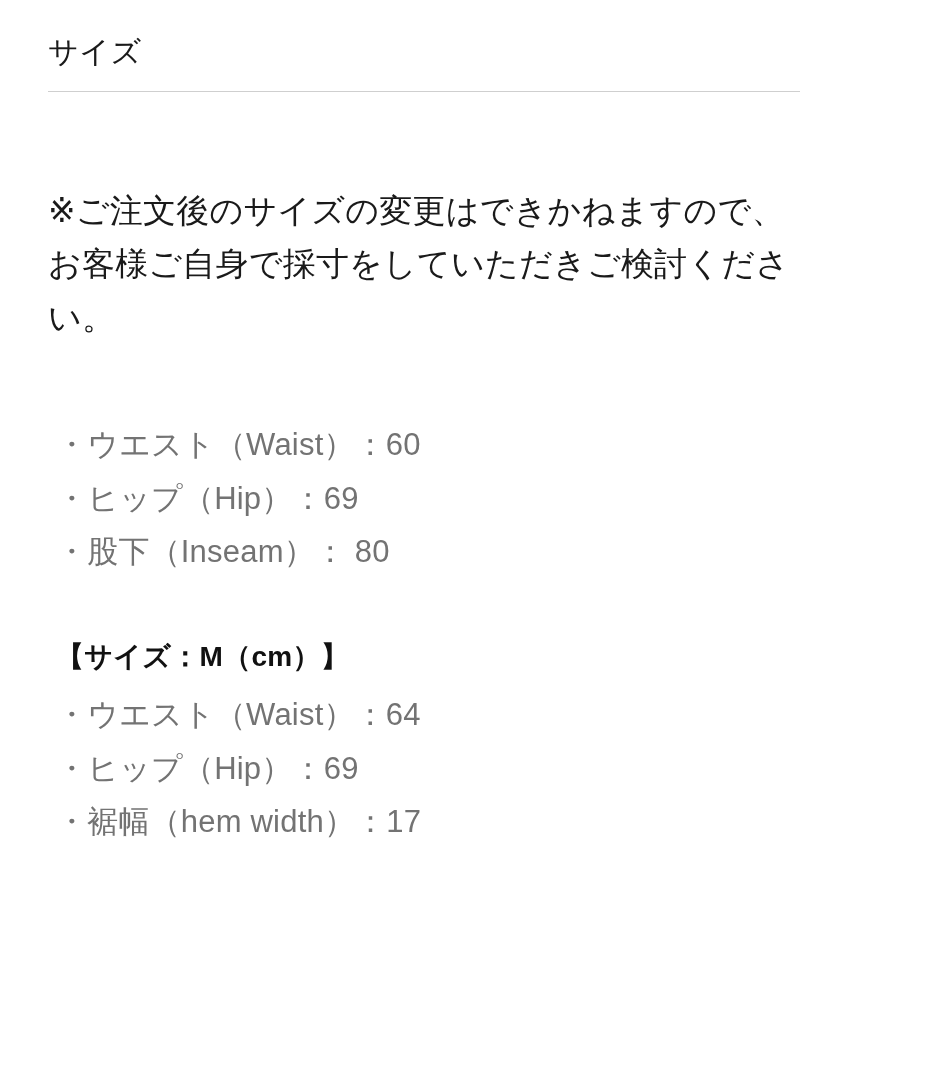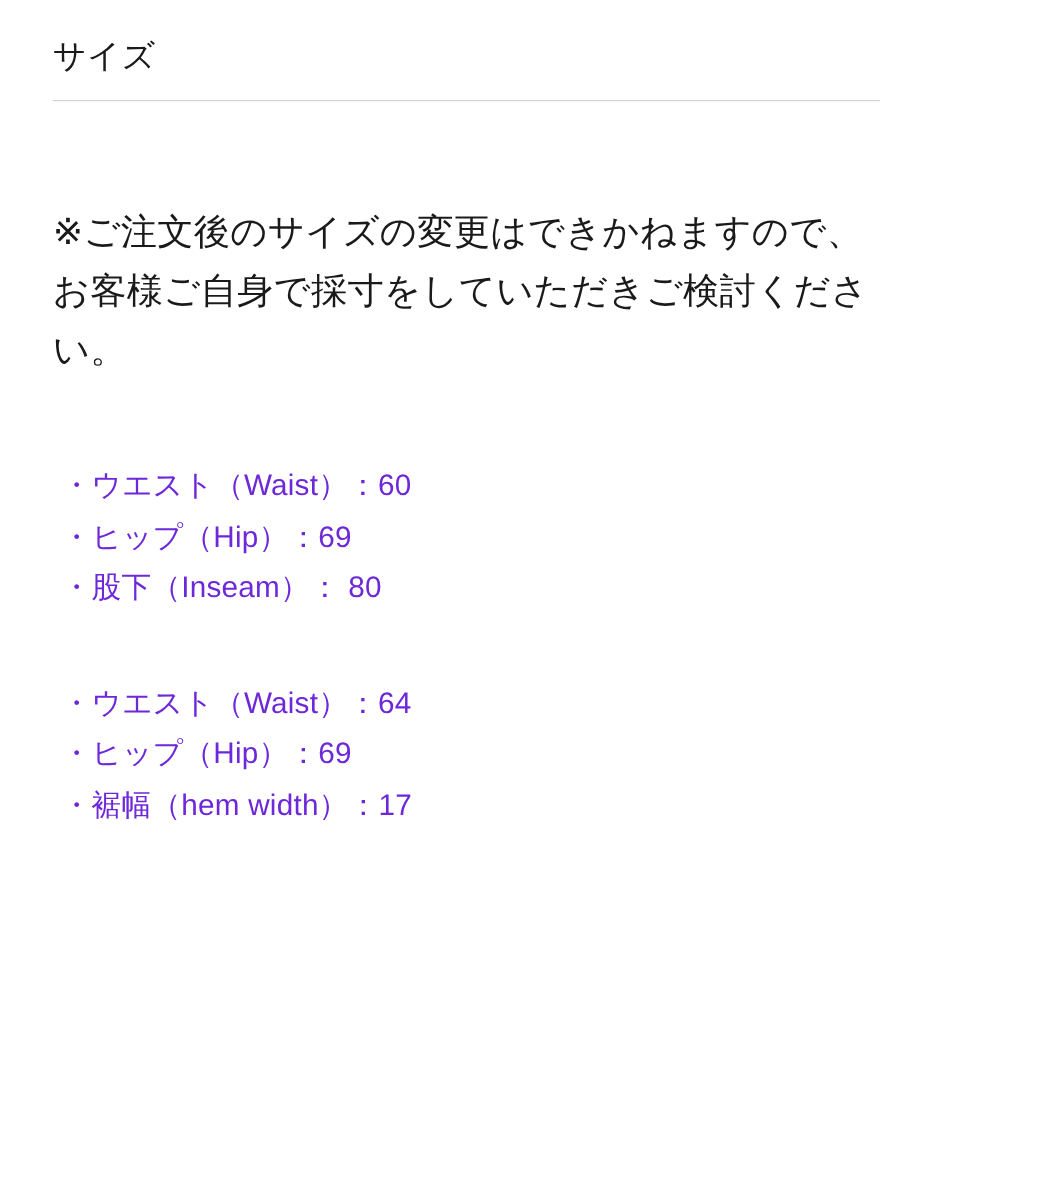--- a/index.html
+++ b/index.html
@@ -59,23 +59,23 @@
     line-height: 1.5;
     letter-spacing: 0.3px;
     margin: 0 0 10px 0;
   }
   .size-list {
     list-style: none;
     margin: 0;
     padding: 0;
   }
   .size-list li {
-    font-size: 27px;
+    font-size: 31px;
     line-height: 1.72;
-    color: #6d28d9;
+    color: #737373;
     letter-spacing: 0.2px;
     font-weight: 400;
     white-space: nowrap;
   }
 </style>
 </head>
 <body>
 
 <div class="page">
 
@@ -86,20 +86,21 @@
 
   <div class="size-block">
     <ul class="size-list">
       <li>・ウエスト（Waist）：60</li>
       <li>・ヒップ（Hip）：69</li>
       <li>・股下（Inseam）： 80</li>
     </ul>
   </div>
 
   <div class="size-block">
+    <div class="size-heading">【サイズ：M（cm）】</div>
     <ul class="size-list">
       <li>・ウエスト（Waist）：64</li>
       <li>・ヒップ（Hip）：69</li>
       <li>・裾幅（hem width）：17</li>
     </ul>
   </div>
 
 </div>
 
 </body></html>

